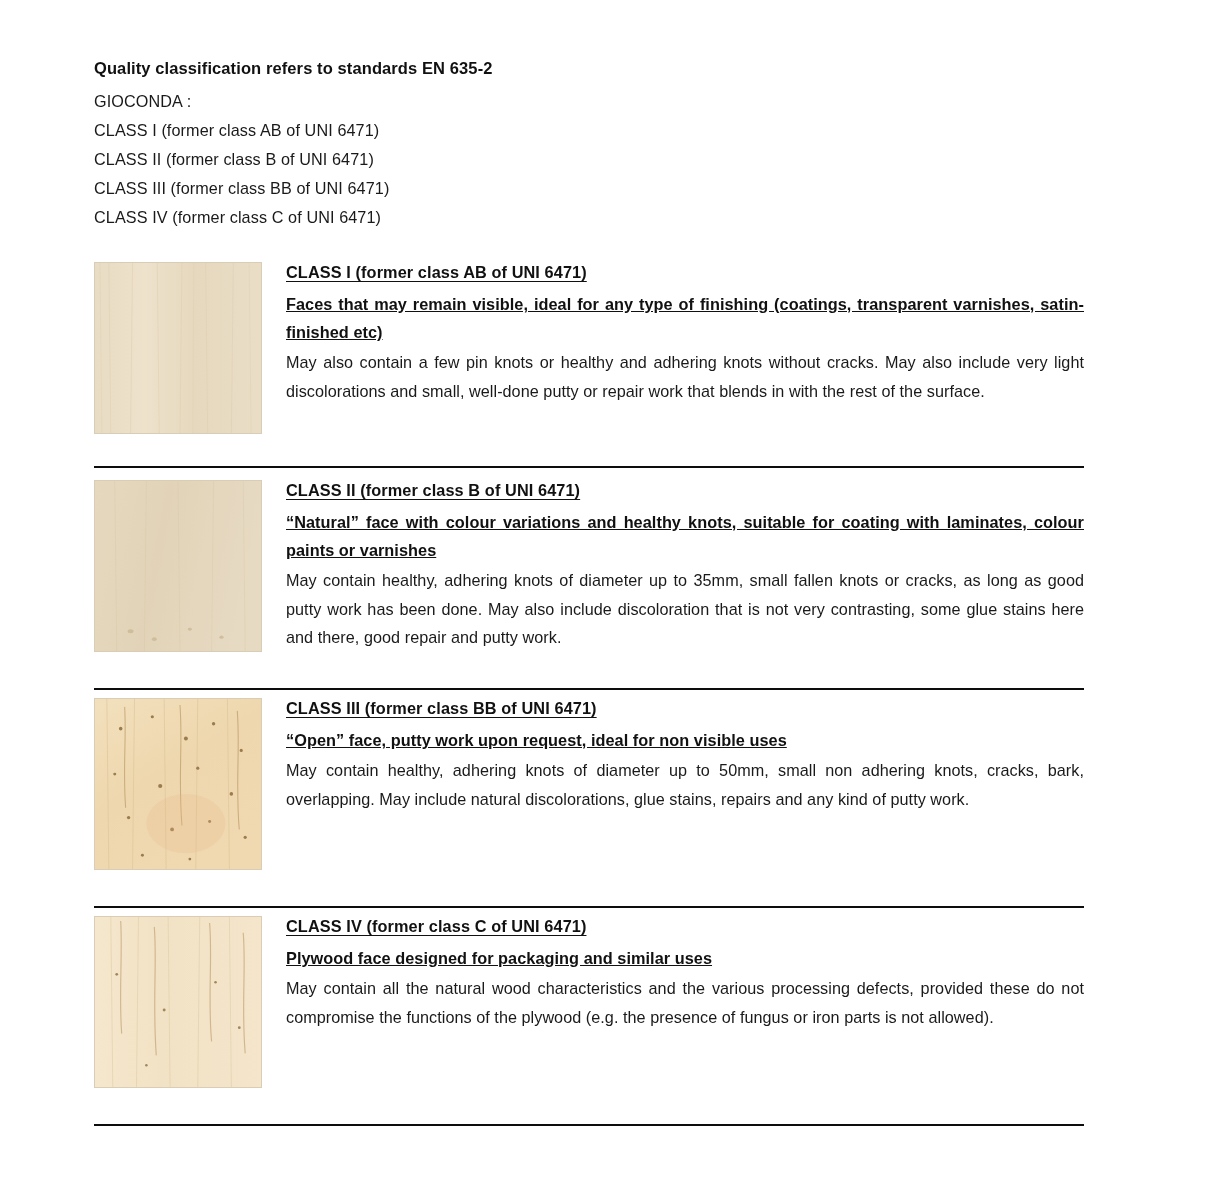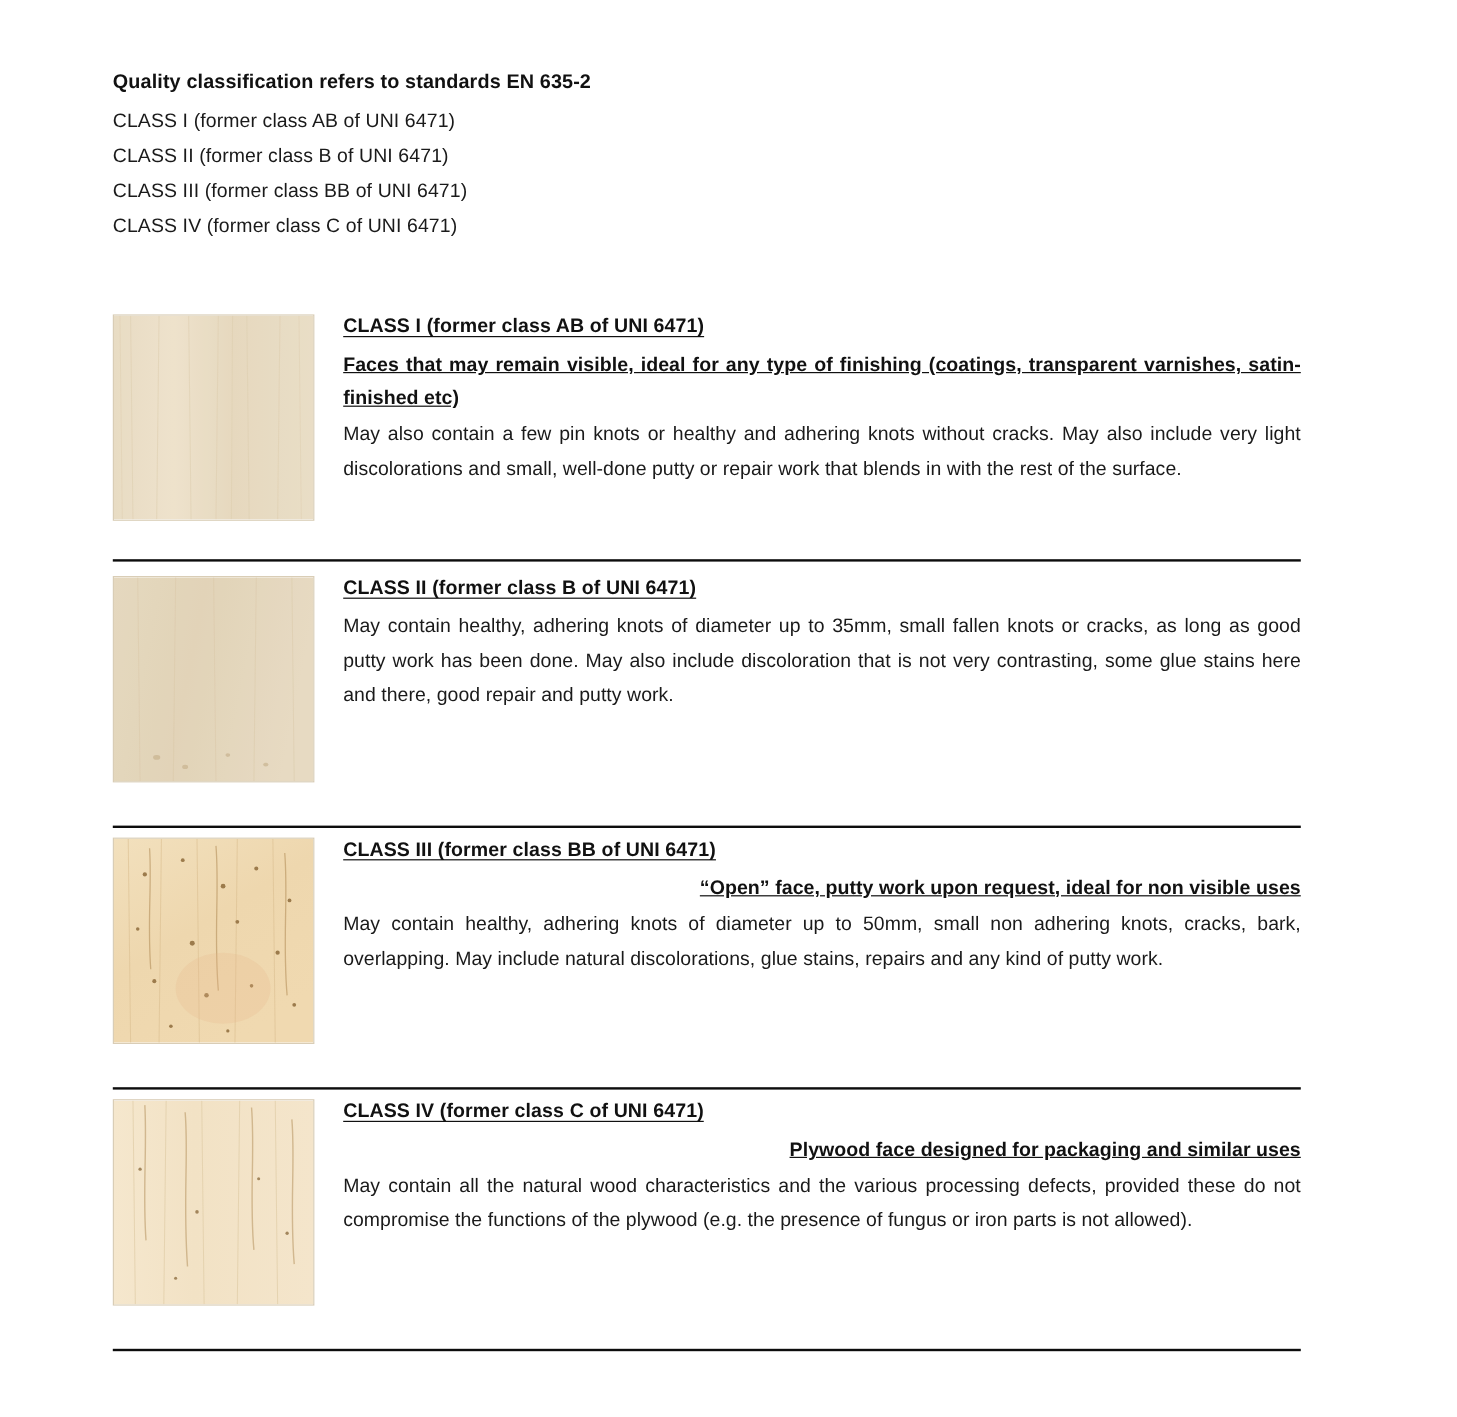--- a/index.html
+++ b/index.html
@@ -95,38 +95,39 @@
   .class-sub {
     font-size: 16.3px;
     font-weight: bold;
     color: #111;
     line-height: 28px;
     text-align: justify;
     letter-spacing: 0.05px;
     margin-bottom: 2px;
     text-decoration: underline;
   }
-  .class-sub.nojust { text-align: right; }
+  .class-sub.nojust { text-align: left; }
   .class-body {
     font-size: 16.2px;
     font-weight: normal;
     color: #1a1a1a;
     line-height: 28.5px;
     text-align: justify;
     text-justify: inter-word;
     letter-spacing: 0.05px;
   }
 </style>
 </head>
 <body>
 
 <div class="page">
 
   <div class="intro">
     <div class="intro-title">Quality classification refers to standards EN 635-2</div>
+    <div class="intro-line">GIOCONDA :</div>
     <div class="intro-line">CLASS I (former class AB of UNI 6471)</div>
     <div class="intro-line">CLASS II (former class B of UNI 6471)</div>
     <div class="intro-line">CLASS III (former class BB of UNI 6471)</div>
     <div class="intro-line">CLASS IV (former class C of UNI 6471)</div>
   </div>
 
   <div class="section" style="top:246px;">
     <div class="swatch">
       <svg class="swatch-inner" viewBox="0 0 168 172" preserveAspectRatio="none">
         <defs>
@@ -184,20 +185,21 @@
           <ellipse cx="36" cy="152" rx="3" ry="2"></ellipse>
           <ellipse cx="60" cy="160" rx="2.5" ry="1.8"></ellipse>
           <ellipse cx="96" cy="150" rx="2" ry="1.5"></ellipse>
           <ellipse cx="128" cy="158" rx="2.2" ry="1.6"></ellipse>
         </g>
         <rect x="0" y="0" width="168" height="172" fill="#ddcaa6" opacity="0.1"></rect>
       </svg>
     </div>
     <div class="body-col">
       <div class="class-heading">CLASS II (former class B of UNI 6471)</div>
+      <div class="class-sub">“Natural” face with colour variations and healthy knots, suitable for coating with laminates, colour paints or varnishes</div>
       <div class="class-body">May contain healthy, adhering knots of diameter up to 35mm, small fallen knots or cracks, as long as good putty work has been done. May also include discoloration that is not very contrasting, some glue stains here and there, good repair and putty work.</div>
     </div>
   </div>
   <div class="rule" style="top:672px;"></div>
 
   <div class="section" style="top:682px;">
     <div class="swatch">
       <svg class="swatch-inner" viewBox="0 0 168 172" preserveAspectRatio="none">
         <defs>
           <linearGradient id="g3" x1="0" y1="0" x2="0.6" y2="1">

